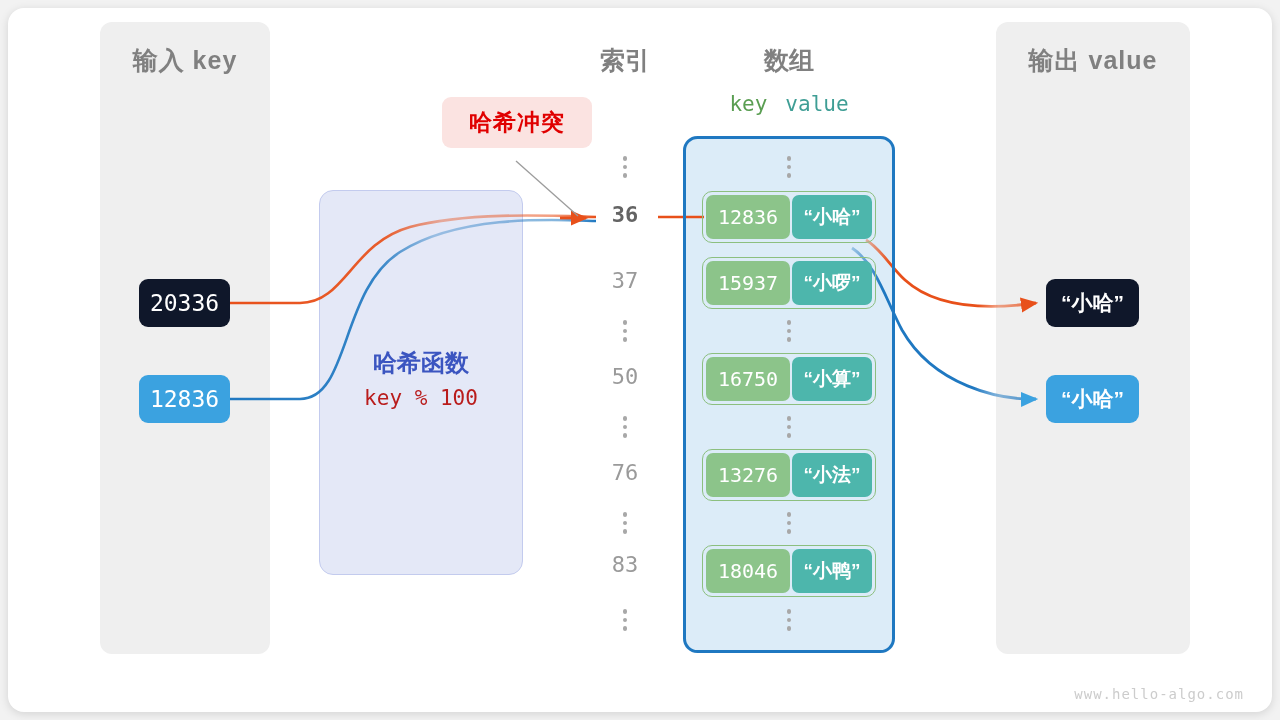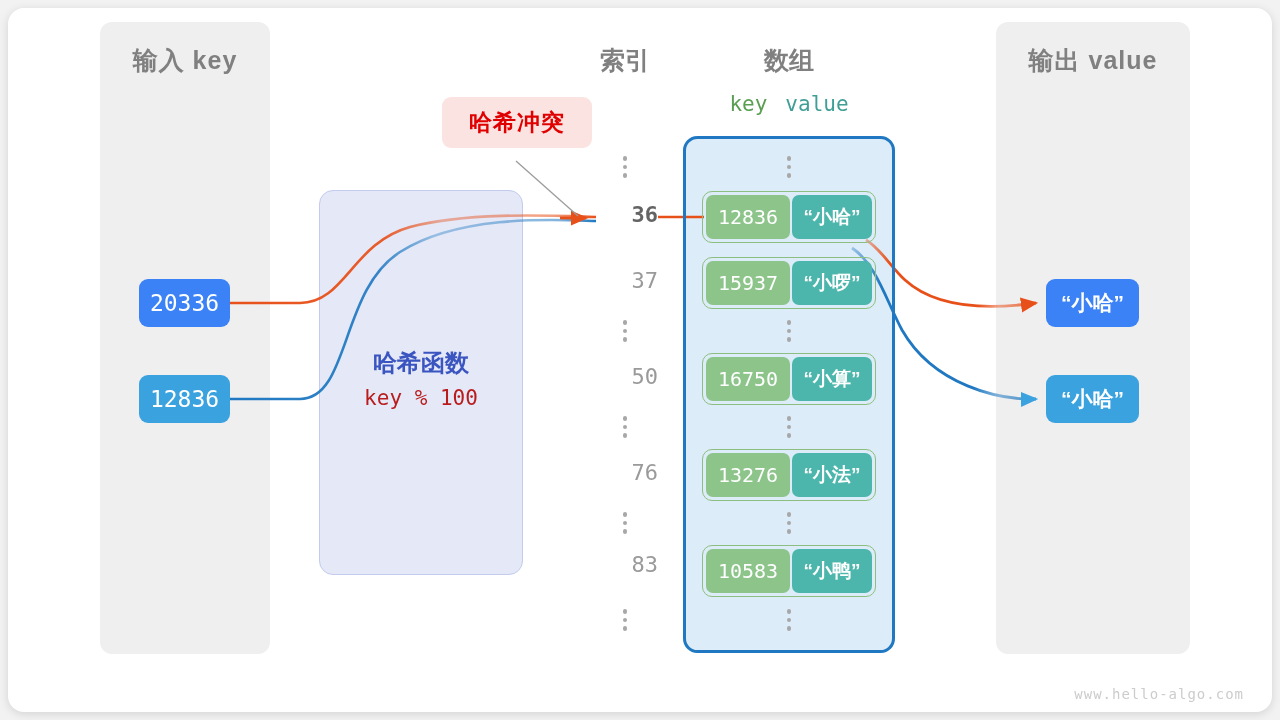--- a/index.html
+++ b/index.html
@@ -66,21 +66,21 @@
   .pill {
     position: absolute;
     border-radius: 9px;
     color: #ffffff;
     display: flex; align-items: center; justify-content: center;
     font-size: 23px;
     font-family: "DejaVu Sans Mono", "Liberation Mono", monospace;
     box-sizing: border-box;
   }
   .pill.cjk { font-family: "Liberation Sans", "DejaVu Sans", sans-serif; font-weight: bold; font-size: 21px;}
-  .orange { background: #3b82f6; }
+  .orange { background: #0f172a; }
   .blue   { background: #3ba2e0; }
   #key-20336  { left: 139px; top: 279px; width: 91px; height: 48px; }
   #key-12836  { left: 139px; top: 375px; width: 91px; height: 48px; }
   #out-top    { left: 1046px; top: 279px; width: 93px; height: 48px; }
   #out-bottom { left: 1046px; top: 375px; width: 93px; height: 48px; }
 
   
   #collision-label {
     position: absolute;
     left: 442px; top: 97px;
@@ -89,21 +89,21 @@
     border-radius: 9px;
     display: flex; align-items: center; justify-content: center;
     color: #e00000;
     font-size: 23px; font-weight: bold;
     letter-spacing: 1px;
   }
 
   
   #index-col { position: absolute; left: 592px; top: 0; width: 66px; height: 720px; }
   .idx {
-    position: absolute; width: 66px; text-align: right;
+    position: absolute; width: 66px; text-align: center;
     font-size: 22px; color: #9a9a9a;
     font-family: "DejaVu Sans Mono", "Liberation Mono", monospace;
   }
   .idx.active { color: #646464; font-weight: bold; }
   .dots3 {
     position: absolute; width: 66px;
     display: flex; flex-direction: column; align-items: center; gap: 4px;
   }
   .dots3 i { width: 4.5px; height: 4.5px; border-radius: 50%; background: #a8a8a8; display:block; }
   #index-col .dots3 { left: 0; }
@@ -334,19 +334,19 @@
       </div>
       <div class="entry" style="top: 353px;">
         <div class="k">16750</div>
         <div class="v">“小算”</div>
       </div>
       <div class="entry" style="top: 449px;">
         <div class="k">13276</div>
         <div class="v">“小法”</div>
       </div>
       <div class="entry" style="top: 545px;">
-        <div class="k">10583</div>
+        <div class="k">18046</div>
         <div class="v">“小鸭”</div>
       </div>
     </div>
 
   <div id="watermark">www.hello-algo.com</div>
 </div>
 
 </body></html>

